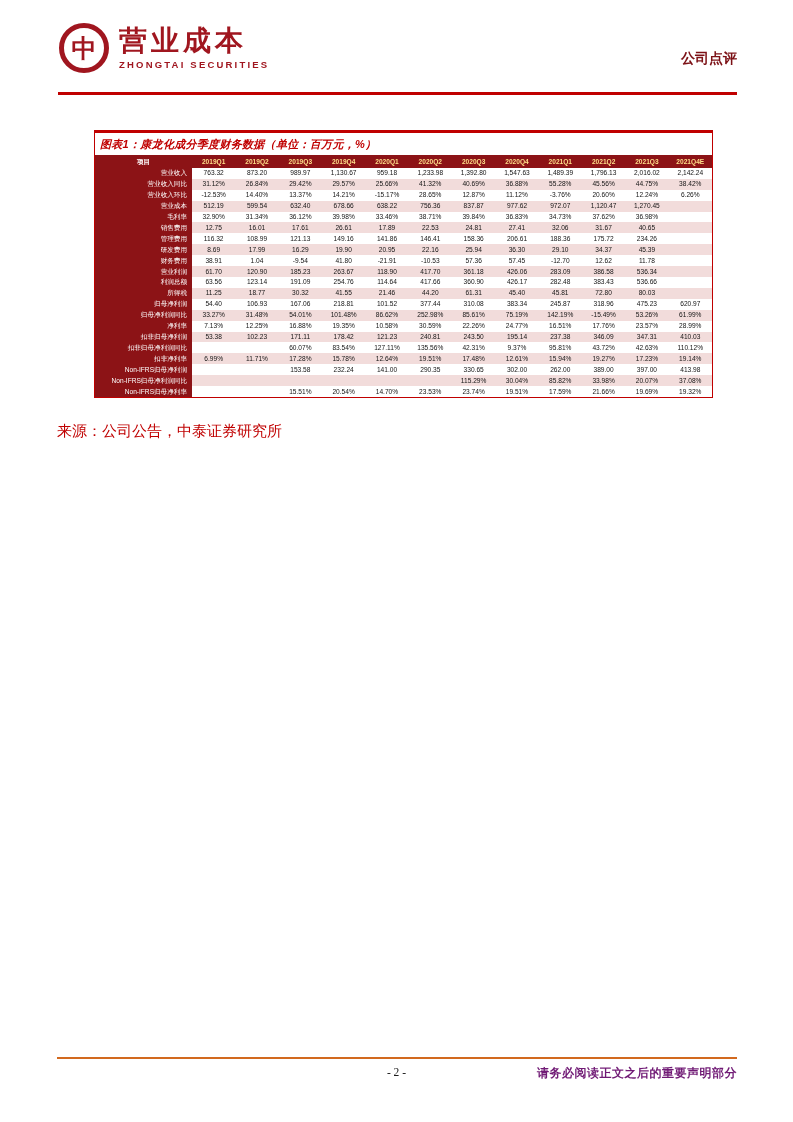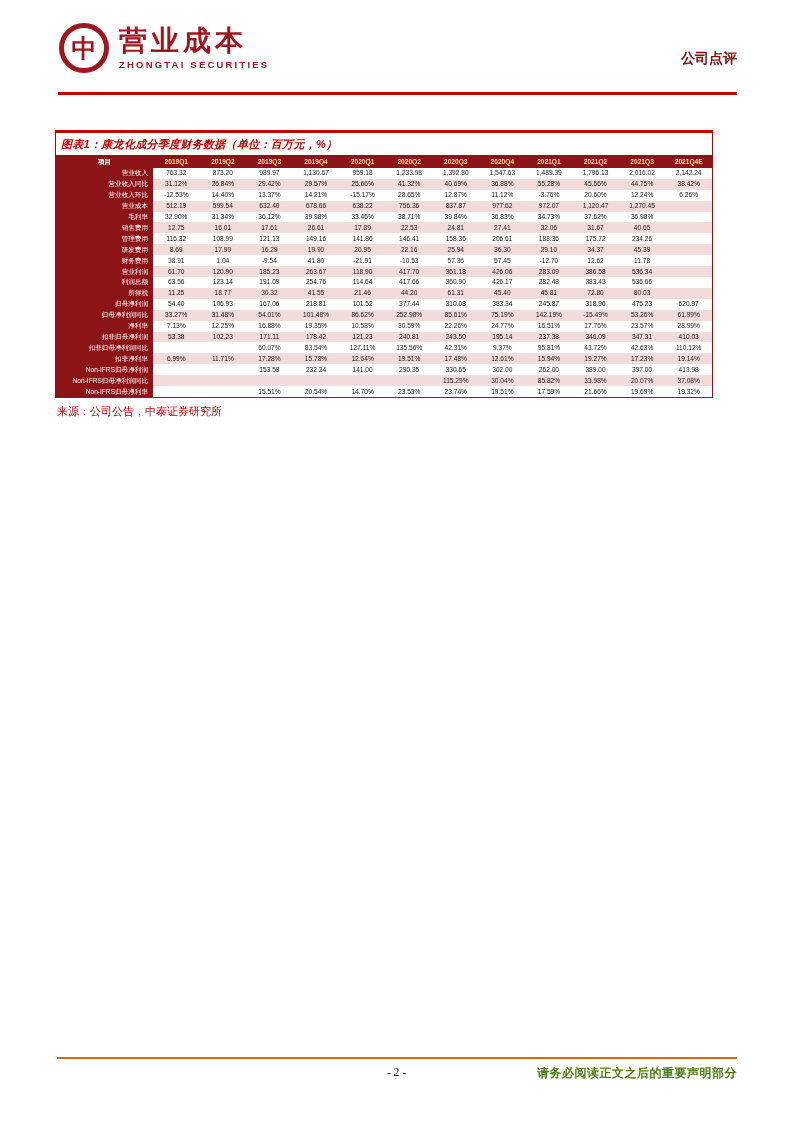--- a/index.html
+++ b/index.html
@@ -15,40 +15,40 @@
   .brand { display:flex; align-items:center; gap:9px; }
   .emblem { width:52px; height:52px; flex:0 0 auto; }
   .brand-text { display:flex; flex-direction:column; }
   .brand-cn { font-family:"Liberation Serif", serif; font-weight:bold;
     font-size:28px; line-height:1.05; color:#a0161f; letter-spacing:4px; }
   .brand-en { font-size:9.5px; font-weight:bold; color:#a0161f; letter-spacing:2.2px; margin-top:3px;text-align:right; }
   .doc-type { font-size:14px; font-weight:bold; color:#7c1116; padding-bottom:6px;margin-left:23px; }
   .header-rule { position:absolute; top:92px; left:58px; right:56px; height:2.5px; background:#c00000; }
   
   .figure-wrap { position:absolute; top:130px; left:55px; width:658px; }
-  .figure { border:1px solid #c00000; border-top:3px solid #c00000; background:#fff; }
+  .figure { border:1px solid #c00000; border-top:3px solid #c00000; background:#fff;margin-left:39px; }
   .figure-title { color:#c00000; font-weight:bold; font-style:italic;
     font-size:11px; padding:4px 5px 3px 5px; letter-spacing:0.3px; }
   table { width:100%; border-collapse:collapse; table-layout:fixed; }
   col.col-label { width:97px; }
   th, td { font-size:6.6px; line-height:1.2; padding:1.5px 1px;
     text-align:center; white-space:nowrap; overflow:hidden; }
   thead th { background:#8c1316; color:#ffdf8a; font-weight:bold; padding:2.5px 1px; }
   thead th:first-child { color:#ffffff; }
   tbody th { background:#8c1316; color:#ffffff; font-weight:normal;
     text-align:right; padding-right:5px; }
   tbody td { color:#141414; }
   tbody tr:nth-child(even) td { background:#f2dcdb; }
-  .source { color:#c00000; font-size:11px; margin-top:6px; padding-left:2px; }
+  .source { color:#c00000; font-size:15px; margin-top:24px; padding-left:2px; }
   
   .footer-rule { position:absolute; top:1057px; left:57px; right:56px; height:2px; background:#d2691e; }
   .page-num { position:absolute; top:1066px; left:0; right:0; text-align:center;
     font-size:11.5px; color:#1a1a1a; font-family:"Liberation Serif", serif; }
   .disclaimer { position:absolute; top:1065px; right:56px; font-size:12px;
-    font-weight:bold; color:#4d7c0f; letter-spacing:0.5px; }
+    font-weight:bold; color:#701a75; letter-spacing:0.5px; }
 </style>
 </head>
 <body>
 
 <div class="page">
 
   <div class="header">
     <div class="brand">
       <svg class="emblem" viewBox="0 0 52 52">
         <circle cx="26" cy="26" r="22.5" fill="none" stroke="#a0161f" stroke-width="5"></circle>

